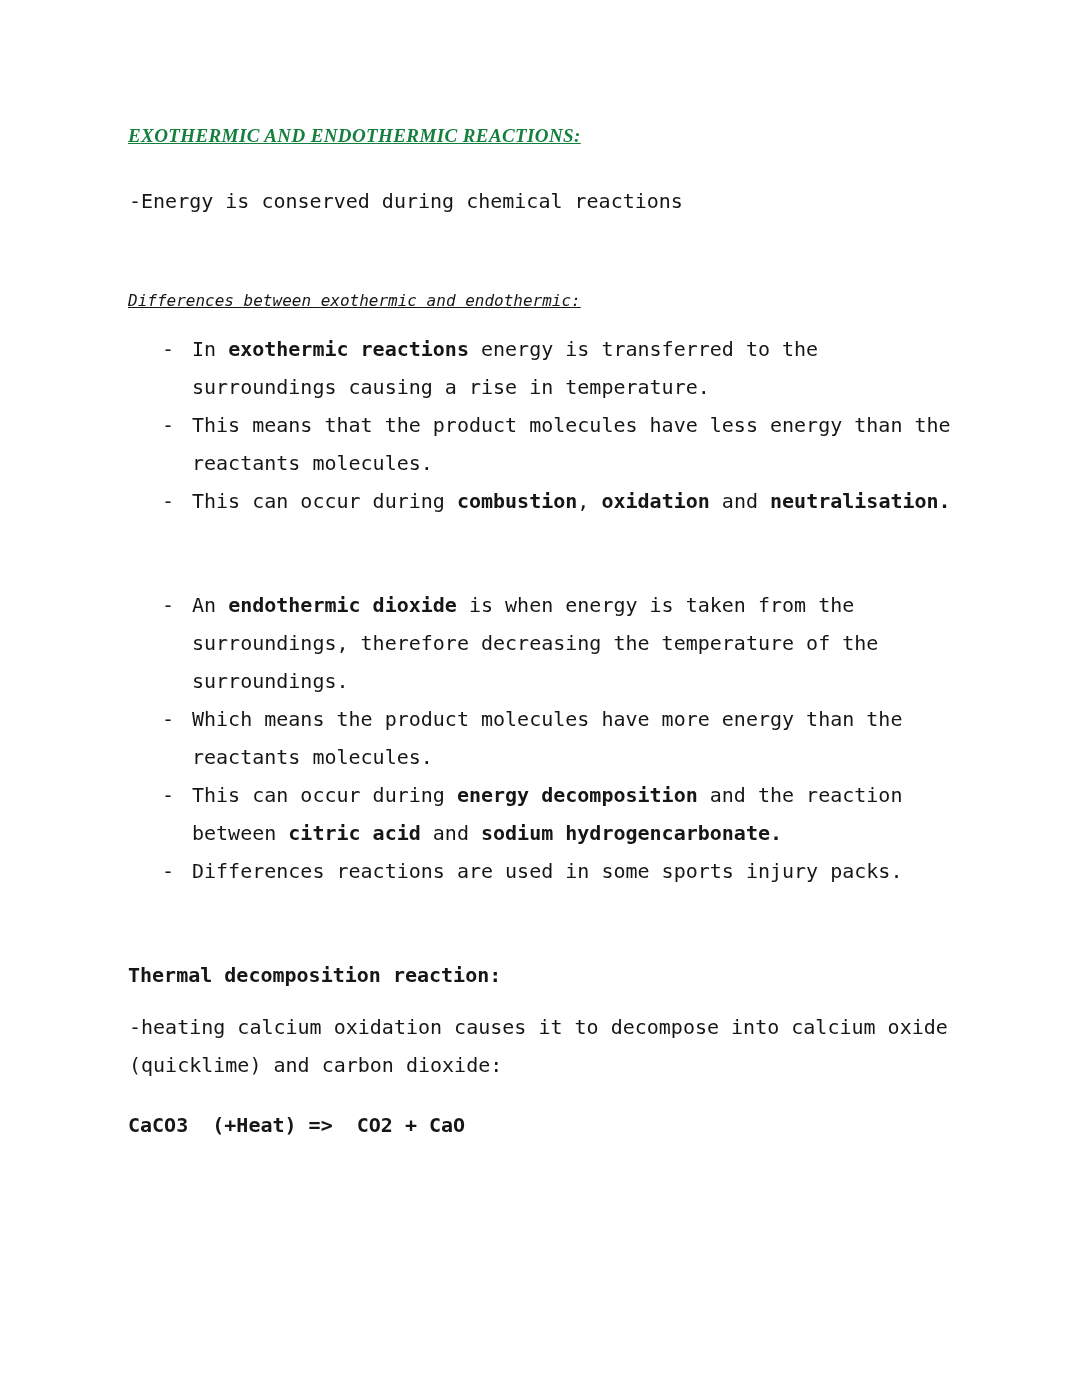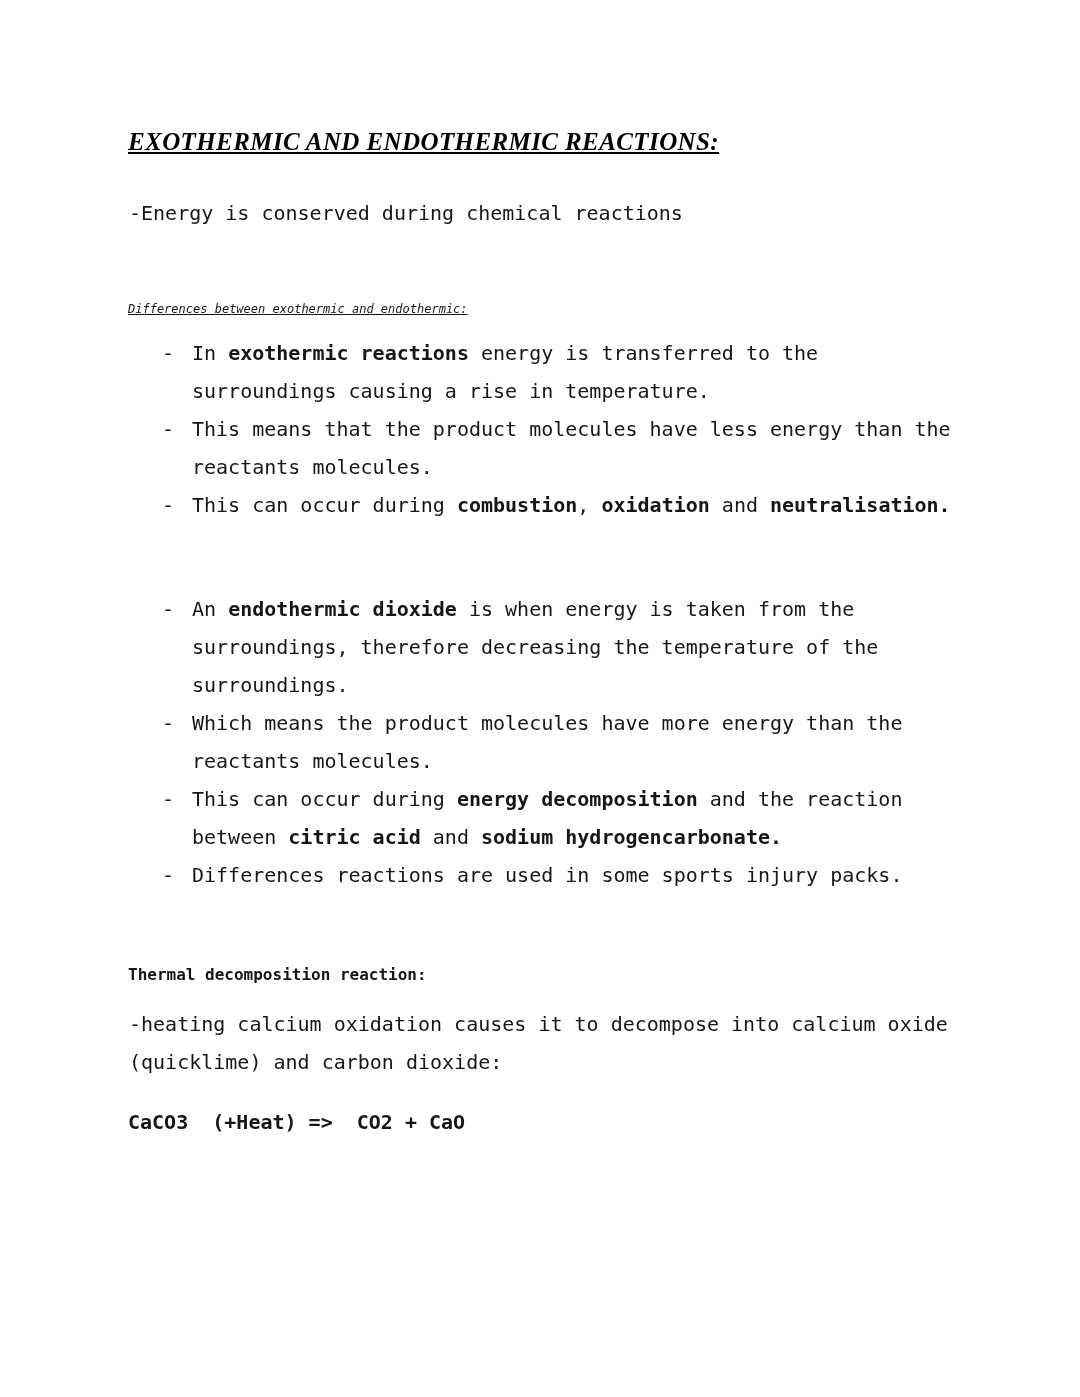--- a/index.html
+++ b/index.html
@@ -14,34 +14,34 @@
     margin: 0 auto;
     background: #ffffff;
     color: #161616;
     padding: 118px 128px 80px 128px;
     font-family: "DejaVu Sans Mono", "Liberation Mono", monospace;
     font-size: 20px;
     line-height: 1.9;
   }
   .doc-title {
     font-family: "Liberation Serif", "DejaVu Serif", serif;
-    font-size: 25px;
+    font-size: 19px;
     font-weight: bold;
     font-style: italic;
     text-decoration: underline;
     letter-spacing: 0.4px;
-    color: #000000;
+    color: #15803d;
     margin: 0 0 28px 0;
   }
   .body-text {
     margin: 0 0 14px 1px;
   }
   .section-heading {
     font-family: inherit;
-    font-size: 12px;
+    font-size: 16px;
     font-weight: normal;
     font-style: italic;
     text-decoration: underline;
     margin: 66px 0 14px 0;
   }
   .dash-list {
     list-style: none;
     margin: 0;
     padding: 0 0 0 34px;
   }
@@ -54,21 +54,21 @@
     width: 30px;
   }
   .dash-item .item-text {
     flex: 1 1 auto;
   }
   .group-2 {
     margin-top: 66px;
   }
   .sub-heading {
     font-family: inherit;
-    font-size: 16px;
+    font-size: 20px;
     font-weight: bold;
     margin: 66px 0 14px 0;
   }
   .equation {
     font-weight: bold;
     white-space: pre-wrap;
     margin: 22px 0 0 0;
   }
   .b {
     font-weight: bold;

